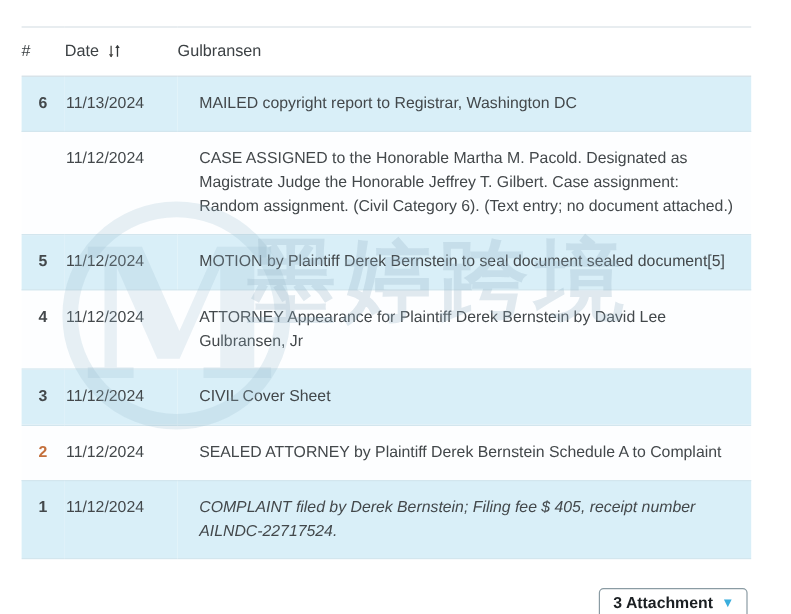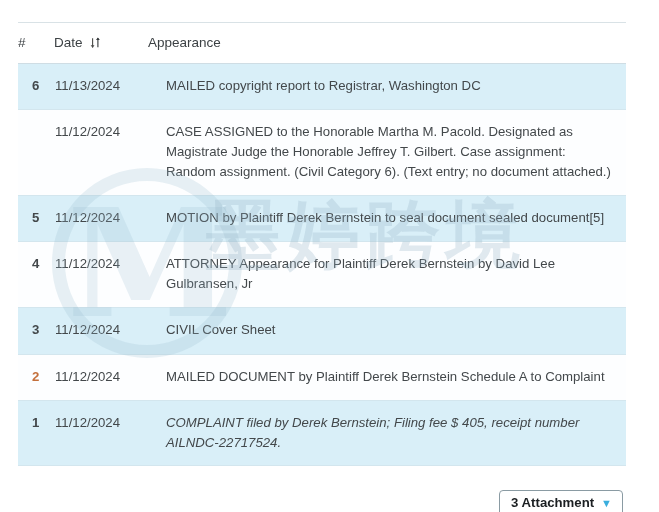--- a/index.html
+++ b/index.html
@@ -190,21 +190,21 @@
         </th>
         <th class="th-date">
           <span>Date</span><span class="sort-icon"><svg width="11" height="12" viewBox="0 0 11 12" xmlns="http://www.w3.org/2000/svg">
                 <path d="M2.6 1.2 L2.6 10.4" stroke="#4a4a48" stroke-width="1.1" fill="none"></path>
                 <path d="M2.6 10.8 L0.7 8.3 L4.5 8.3 Z" fill="#4a4a48"></path>
                 <path d="M7.9 1.0 L7.9 10.2" stroke="#35393b" stroke-width="1.1" fill="none"></path>
                 <path d="M7.9 0.6 L6.0 3.1 L9.8 3.1 Z" fill="#35393b"></path>
               </svg></span>
         </th>
         <th class="th-desc">
-          <span>Appearance</span>
+          <span>Gulbransen</span>
         </th>
       </tr>
     </thead>
     <tbody id="docket-body">
         <tr class="tint">
           <td class="c-num">6</td>
           <td class="c-date">11/13/2024</td>
           <td class="c-desc">MAILED copyright report to Registrar, Washington DC</td>
         </tr>
         <tr class="plain">
@@ -223,21 +223,21 @@
           <td class="c-desc">ATTORNEY Appearance for Plaintiff Derek Bernstein by David Lee Gulbransen, Jr</td>
         </tr>
         <tr class="tint">
           <td class="c-num">3</td>
           <td class="c-date">11/12/2024</td>
           <td class="c-desc">CIVIL Cover Sheet</td>
         </tr>
         <tr class="plain">
           <td class="c-num warn">2</td>
           <td class="c-date">11/12/2024</td>
-          <td class="c-desc">MAILED DOCUMENT by Plaintiff Derek Bernstein Schedule A to Complaint</td>
+          <td class="c-desc">SEALED ATTORNEY by Plaintiff Derek Bernstein Schedule A to Complaint</td>
         </tr>
         <tr class="tint last">
           <td class="c-num">1</td>
           <td class="c-date">11/12/2024</td>
           <td class="c-desc">COMPLAINT filed by Derek Bernstein; Filing fee $ 405, receipt number AILNDC-22717524.</td>
         </tr>
       </tbody>
   </table>
 
   <div class="attach-wrap">

